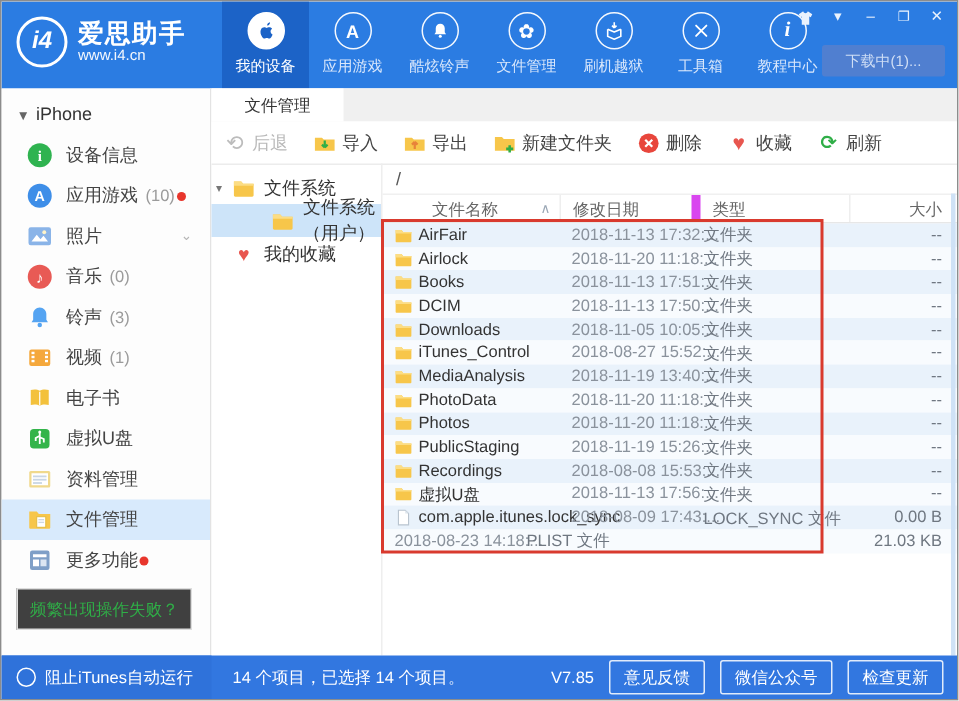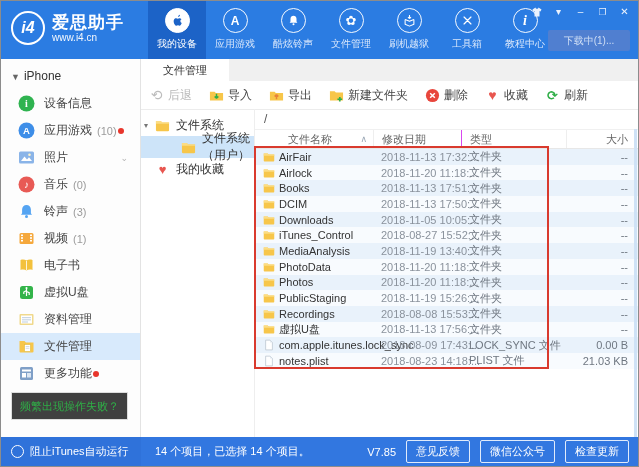--- a/index.html
+++ b/index.html
@@ -70,21 +70,21 @@
   .tr-ic{width:15px;height:15px;margin-right:6px;display:flex;align-items:center;justify-content:center;}
   .tr-ic svg{width:15px;height:15px;display:block;}
   .content{flex:1;position:relative;}
   .pathbar{height:20px;line-height:20px;font-size:12px;color:#555;padding-left:9px;
            border-bottom:1px solid #f0f0f0;}
   .thead{height:18px;display:flex;align-items:center;font-size:11px;color:#666;
          border-bottom:1px solid #e7e7e7;}
   .th{box-sizing:border-box;padding-left:8px;display:flex;align-items:center;height:100%;}
   .th-name{width:118px;flex:none;justify-content:space-between;padding-right:6px;padding-left:33px;}
   .th-date{width:88px;flex:none;border-left:1px solid #eee;}
-  .th-type{flex:1;border-left:1px solid #d946ef;text-align:center;}
+  .th-type{flex:1;border-left:6px solid #d946ef;text-align:center;}
   .th-size{width:72px;flex:none;justify-content:flex-end;padding-right:10px;border-left:1px solid #eee;}
   .sort{color:#9aa7b5;font-size:9px;}
   .frow{height:15.7px;display:flex;align-items:center;font-size:11px;color:#333;}
   .frow:nth-child(odd){background:#e9f2fb;}
   .frow:nth-child(even){background:#f8fbfe;}
   .c-name{width:118px;flex:none;display:flex;align-items:center;padding-left:8px;box-sizing:border-box;
           white-space:nowrap;overflow:visible;}
   .c-name .fic{width:12px;height:12px;margin-right:4px;flex:none;}
   .c-name .fic svg{width:12px;height:12px;display:block;}
   .c-date{width:88px;flex:none;color:#8a929c;padding-left:8px;box-sizing:border-box;white-space:nowrap;}
@@ -599,29 +599,20 @@
                     <path fill="#dfe7ee" d="M9.5 1.5l3 3h-3z"></path>
                   </svg>
                 </span>
                 <span>com.apple.itunes.lock_sync</span>
               </span>
               <span class="c-date">2018-08-09 17:43:...</span>
               <span class="c-type">LOCK_SYNC 文件</span>
               <span class="c-size">0.00 B</span>
             </div>
             <div class="frow">
-              <span class="c-name">
-                <span class="fic">
-                  <svg viewBox="0 0 16 16">
-                    <path fill="#fff" stroke="#b9c4cf" d="M3.5 1.5h6l3 3v10h-9z"></path>
-                    <path fill="#dfe7ee" d="M9.5 1.5l3 3h-3z"></path>
-                  </svg>
-                </span>
-                <span>notes.plist</span>
-              </span>
               <span class="c-date">2018-08-23 14:18:...</span>
               <span class="c-type">PLIST 文件</span>
               <span class="c-size">21.03 KB</span>
             </div>
           </div>
         <div class="scrollstrip"></div>
       </div>
     </div>
   </div>
 

